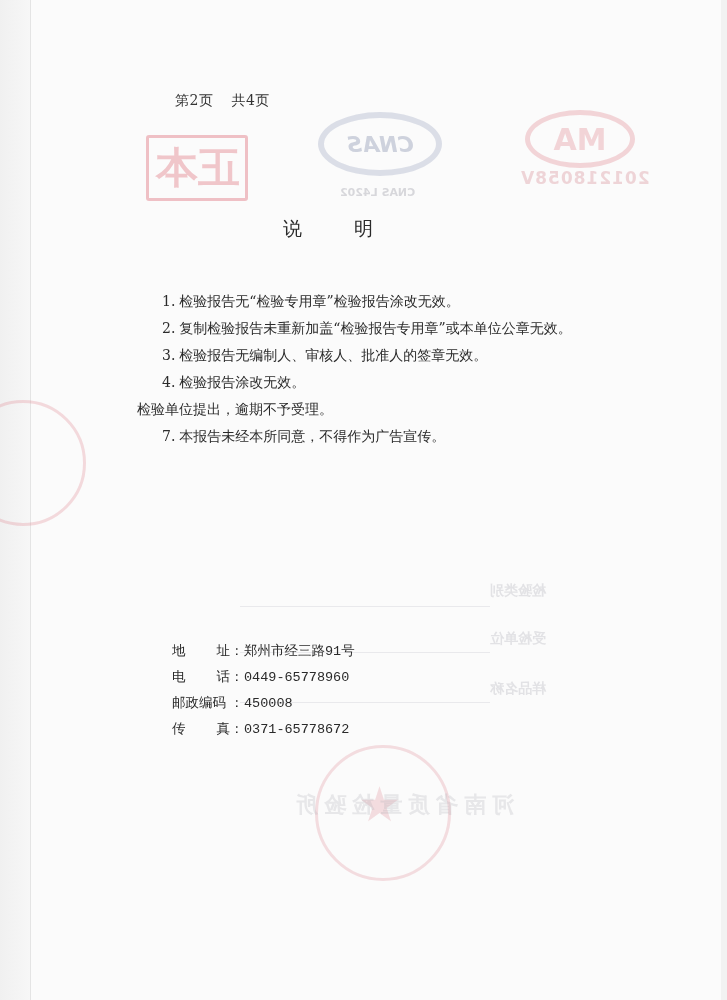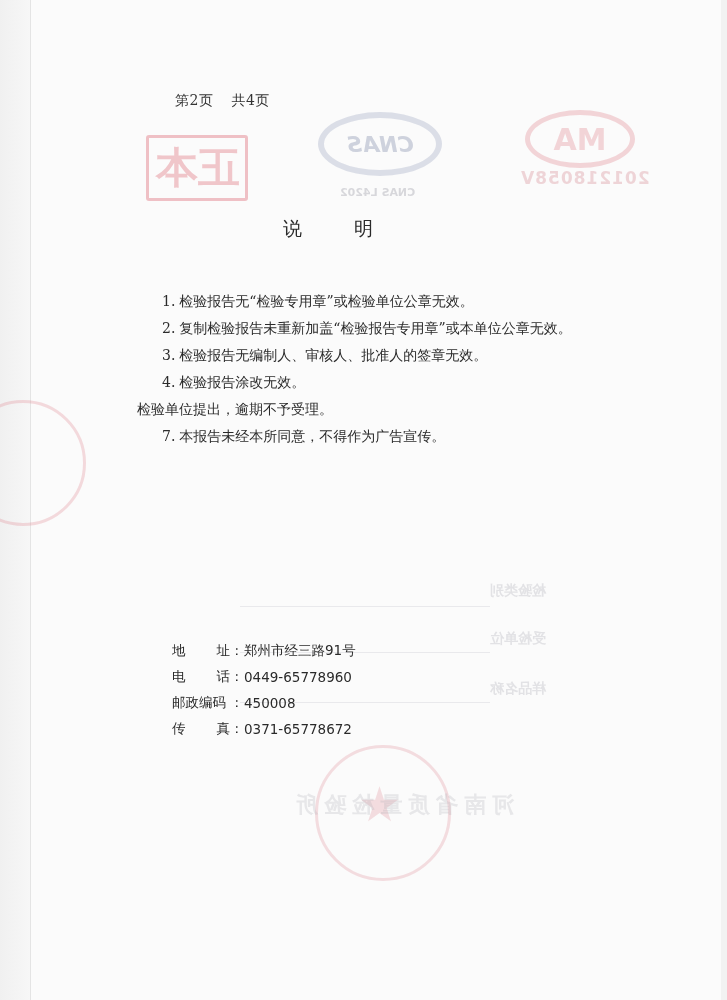--- a/index.html
+++ b/index.html
@@ -180,21 +180,21 @@
       width: 72px;
       display: flex;
       justify-content: space-between;
     }
     .contact-label-text {
       display: flex;
       justify-content: space-between;
       width: 58px;
     }
     .contact-colon { width: 14px; }
-    .contact-value { padding-left: 0; }
+    .contact-value { padding-left: 0; font-family: Liberation Mono, monospace; }
   </style>
 </head>
 <body>
 
 <div class="page-edge"></div>
 <div class="page-edge-right"></div>
 
 <div class="stamp-zhengben">正本</div>
 <div class="stamp-cnas">CNAS</div>
 <div class="stamp-cnas-sub">CNAS L4202</div>
@@ -213,21 +213,21 @@
 
 <div class="page-number">
   <span>第2页</span><span>共4页</span>
 </div>
 
 <div class="title">
   <span class="t1">说</span><span>明</span>
 </div>
 
 <div class="notes">
-  <div class="note"><span class="num">1.</span><span>检验报告无“检验专用章”或检验单位公章无效。</span></div>
+  <div class="note"><span class="num">1.</span><span>检验报告无“检验专用章”检验报告涂改无效。</span></div>
   <div class="note"><span class="num">2.</span><span>复制检验报告未重新加盖“检验报告专用章”或本单位公章无效。</span></div>
   <div class="note"><span class="num">3.</span><span>检验报告无编制人、审核人、批准人的签章无效。</span></div>
   <div class="note"><span class="num">4.</span><span>检验报告涂改无效。</span></div>
   <div class="note cont"><span>检验单位提出，逾期不予受理。</span></div>
   <div class="note"><span class="num">7.</span><span>本报告未经本所同意，不得作为广告宣传。</span></div>
 </div>
 
 <div class="contact">
   <div class="contact-row">
     <div class="contact-label">

